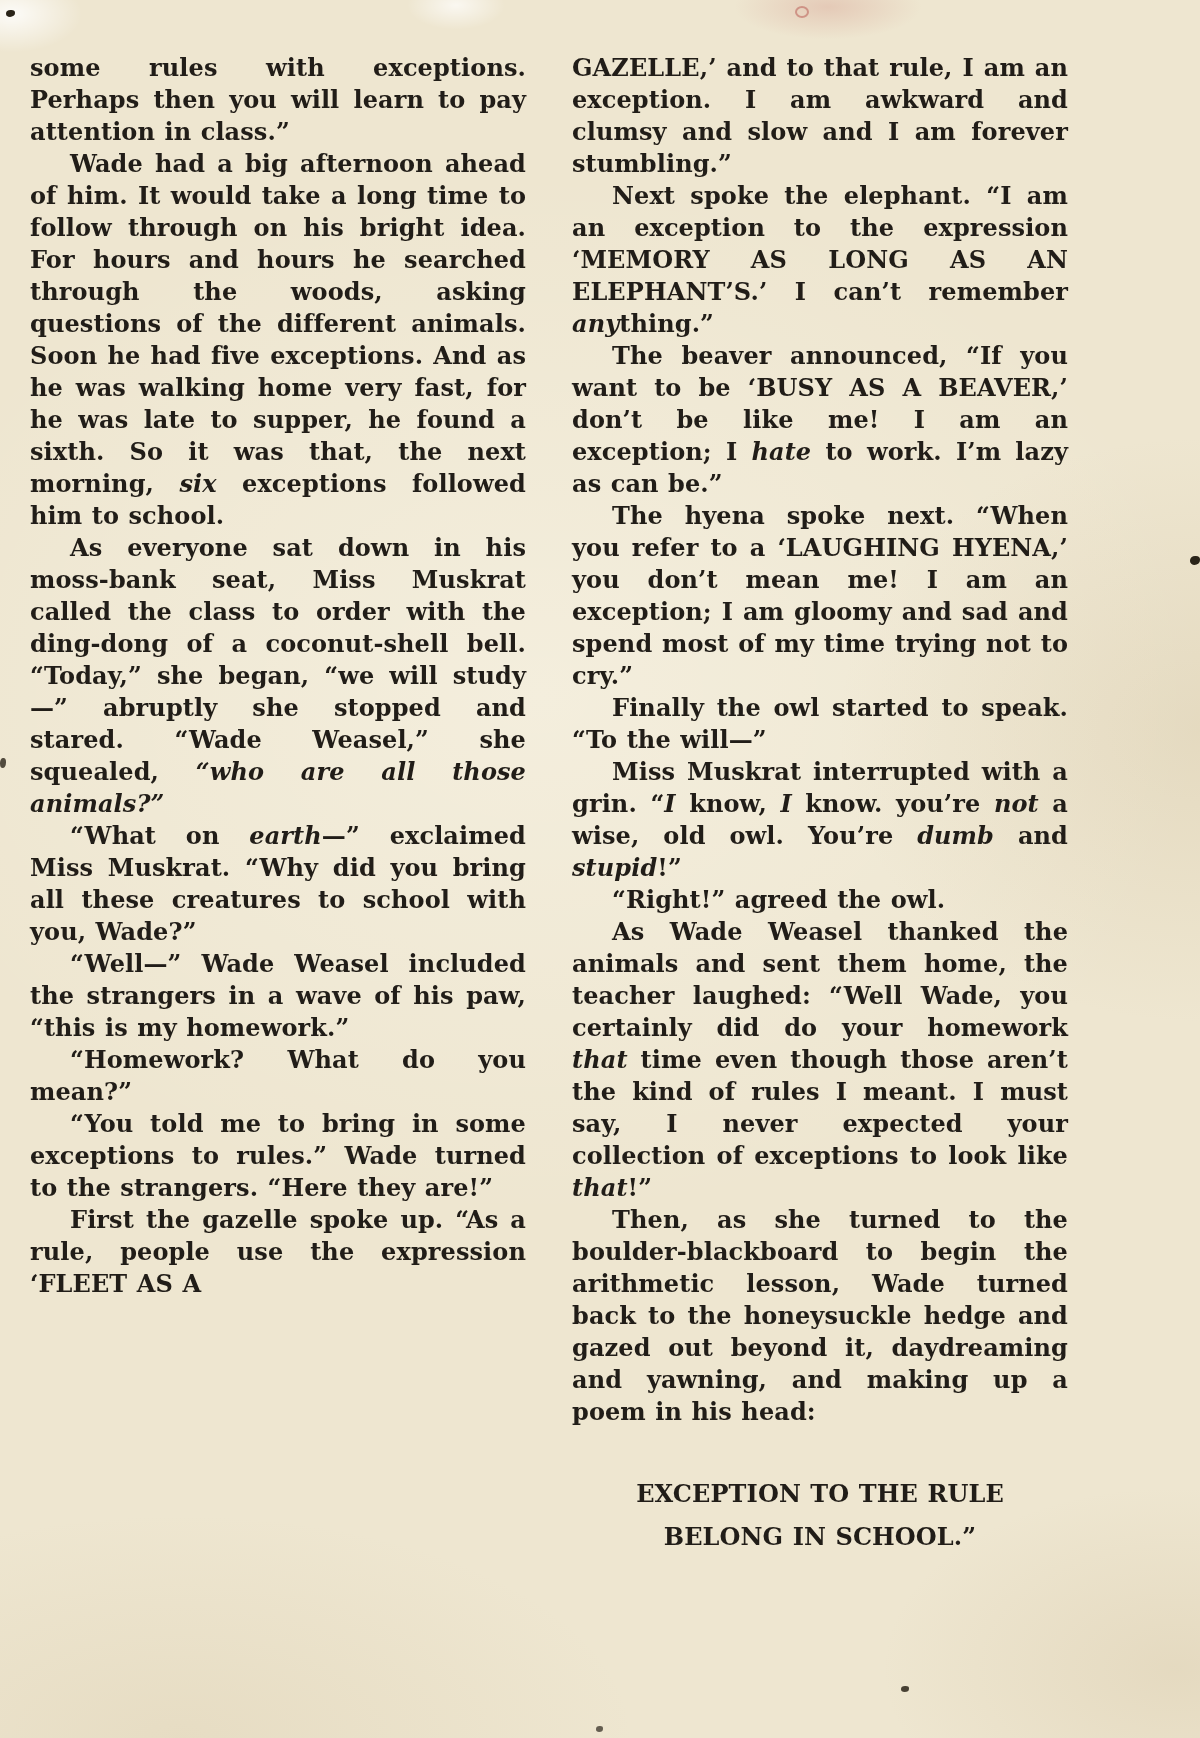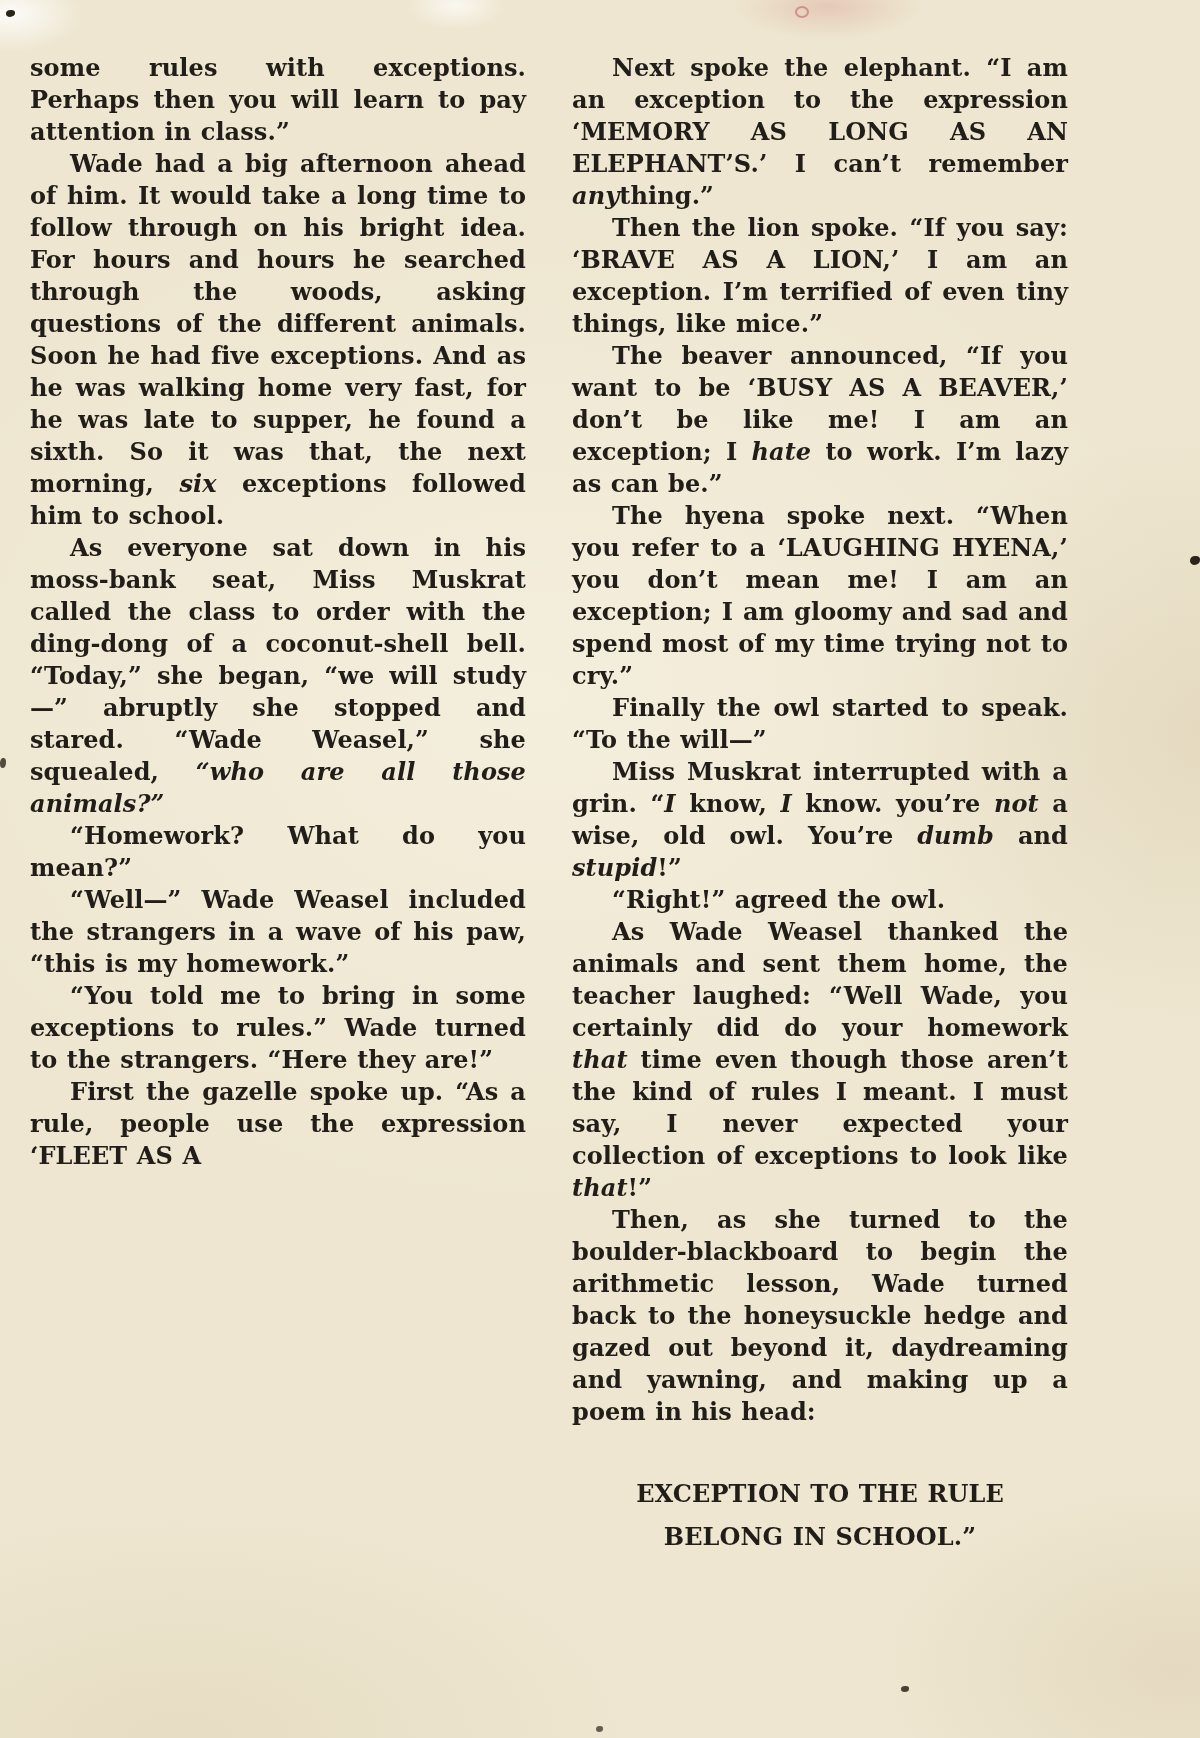--- a/index.html
+++ b/index.html
@@ -76,28 +76,29 @@
   <div class="speck speck-3"></div>
   <div class="speck speck-4"></div>
   <div class="speck speck-5"></div>
   <div class="smudge"></div>
 
   <div class="columns">
     <div class="column">
         <p class="para">some rules with exceptions. Perhaps then you will learn to pay attention in class.”</p>
         <p class="para indent">Wade had a big afternoon ahead of him. It would take a long time to follow through on his bright idea. For hours and hours he searched through the woods, asking questions of the different animals. Soon he had five exceptions. And as he was walking home very fast, for he was late to supper, he found a sixth. So it was that, the next morning, <em>six</em> exceptions followed him to school.</p>
         <p class="para indent">As everyone sat down in his moss-bank seat, Miss Muskrat called the class to order with the ding-dong of a coconut-shell bell. “Today,” she began, “we will study—” abruptly she stopped and stared. “Wade Weasel,” she squealed, <em>“who are all those animals?”</em></p>
+        <p class="para indent">“What on <em>earth</em>—” exclaimed Miss Muskrat. “Why did you bring all these creatures to school with you, Wade?”</p>
+        <p class="para indent">“Well—” Wade Weasel included the strangers in a wave of his paw, “this is my homework.”</p>
         <p class="para indent">“Homework? What do you mean?”</p>
-        <p class="para indent">“Well—” Wade Weasel included the strangers in a wave of his paw, “this is my homework.”</p>
         <p class="para indent">“You told me to bring in some exceptions to rules.” Wade turned to the strangers. “Here they are!”</p>
         <p class="para indent">First the gazelle spoke up. “As a rule, people use the expression ‘FLEET AS A</p>
       </div>
     <div class="column">
+        <p class="para">GAZELLE,’ and to that rule, I am an exception. I am awkward and clumsy and slow and I am forever stumbling.”</p>
         <p class="para indent">Next spoke the elephant. “I am an exception to the expression ‘MEMORY AS LONG AS AN ELEPHANT’S.’ I can’t remember <em>any</em>thing.”</p>
-        <p class="para indent">Then the lion spoke. “If you say: ‘BRAVE AS A LION,’ I am an exception. I’m terrified of even tiny things, like mice.”</p>
         <p class="para indent">The beaver announced, “If you want to be ‘BUSY AS A BEAVER,’ don’t be like me! I am an exception; I <em>hate</em> to work. I’m lazy as can be.”</p>
         <p class="para indent">The hyena spoke next. “When you refer to a ‘LAUGHING HYENA,’ you don’t mean me! I am an exception; I am gloomy and sad and spend most of my time trying not to cry.”</p>
         <p class="para indent">Finally the owl started to speak. “To the will—”</p>
         <p class="para indent">Miss Muskrat interrupted with a grin. “<em>I</em> know, <em>I</em> know. you’re <em>not</em> a wise, old owl. You’re <em>dumb</em> and <em>stupid</em>!”</p>
         <p class="para indent">“Right!” agreed the owl.</p>
         <p class="para indent">As Wade Weasel thanked the animals and sent them home, the teacher laughed: “Well Wade, you certainly did do your homework <em>that</em> time even though those aren’t the kind of rules I meant. I must say, I never expected your collection of exceptions to look like <em>that</em>!”</p>
         <p class="para indent">Then, as she turned to the boulder-blackboard to begin the arithmetic lesson, Wade turned back to the honeysuckle hedge and gazed out beyond it, daydreaming and yawning, and making up a poem in his head:</p>
         <div class="poem">
           <div class="poem-line">EXCEPTION TO THE RULE</div>
           <div class="poem-line">BELONG IN SCHOOL.”</div>

